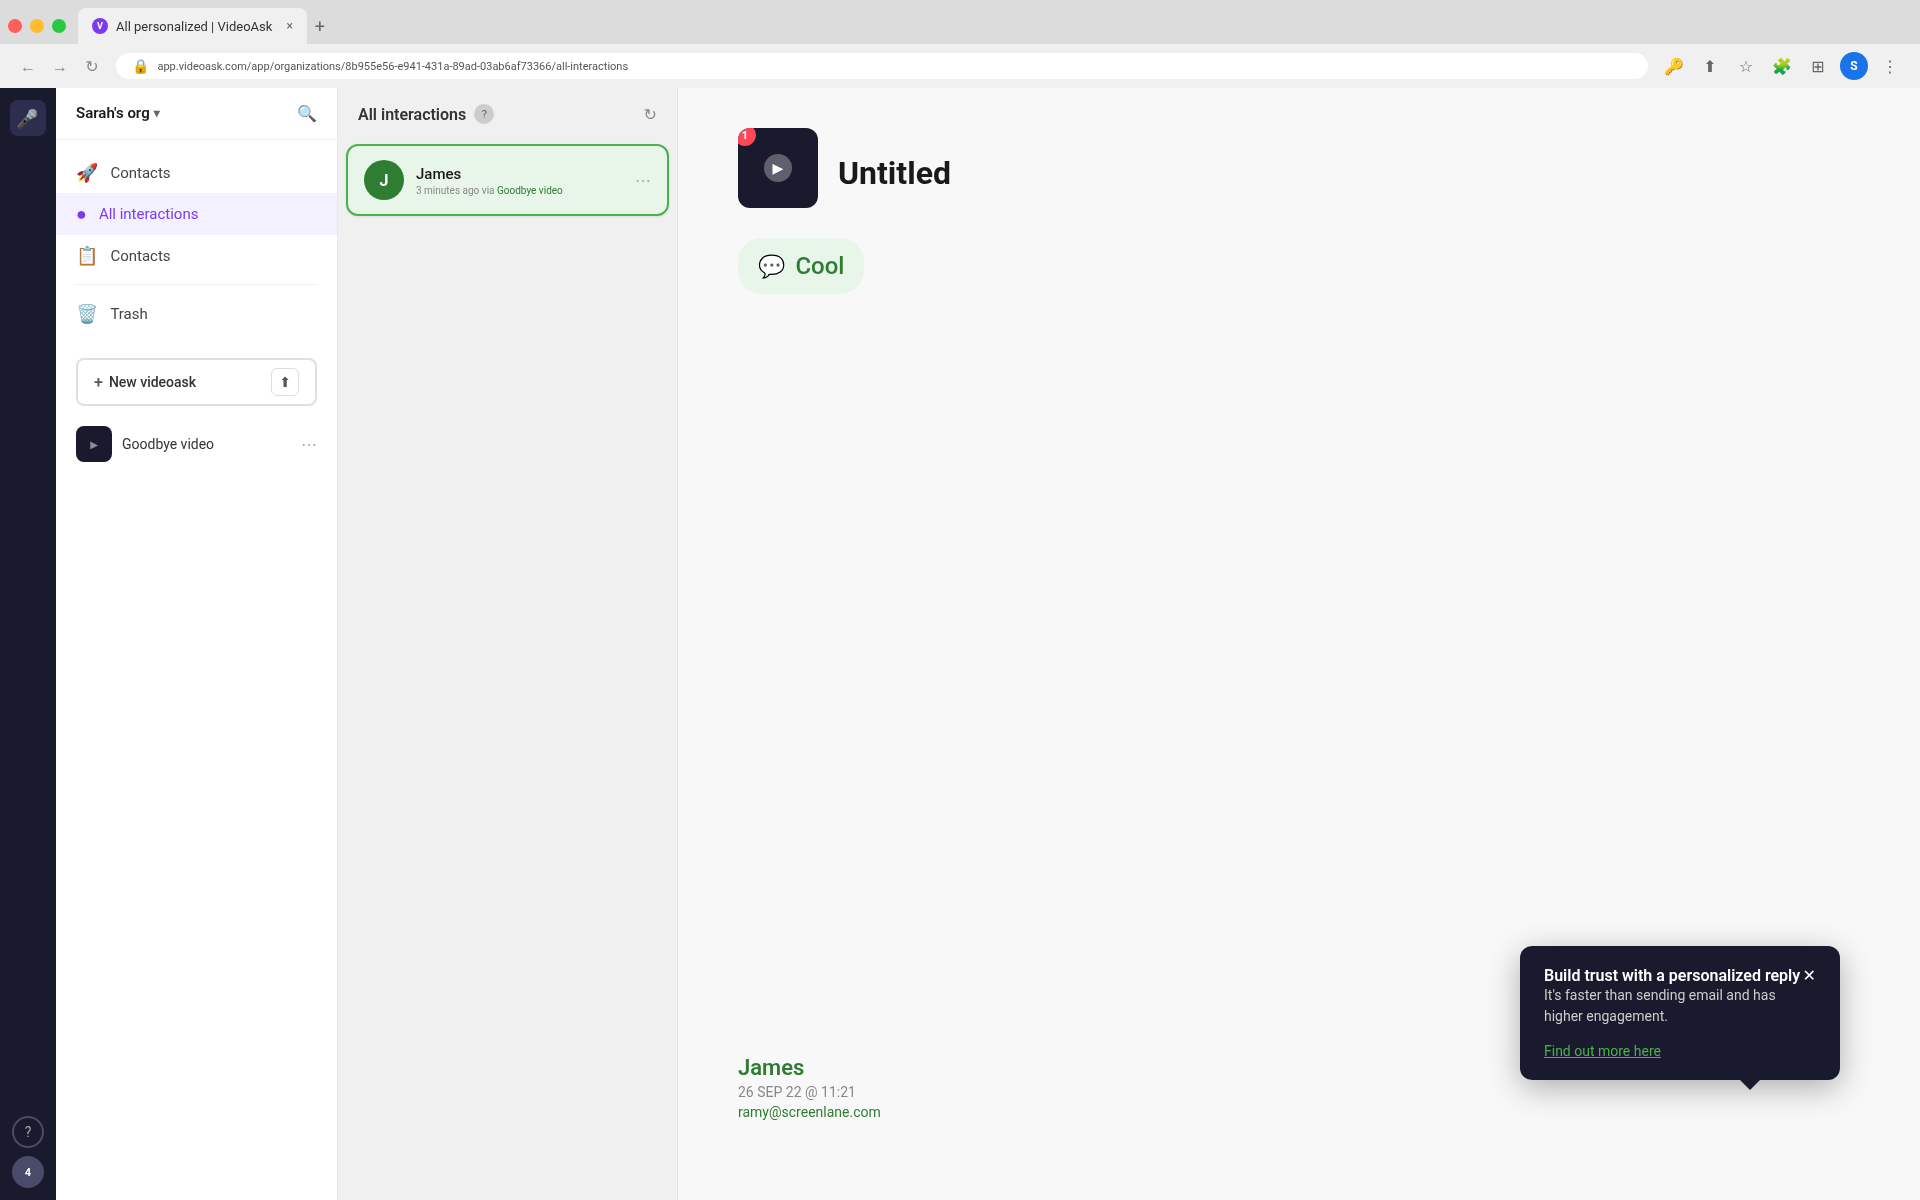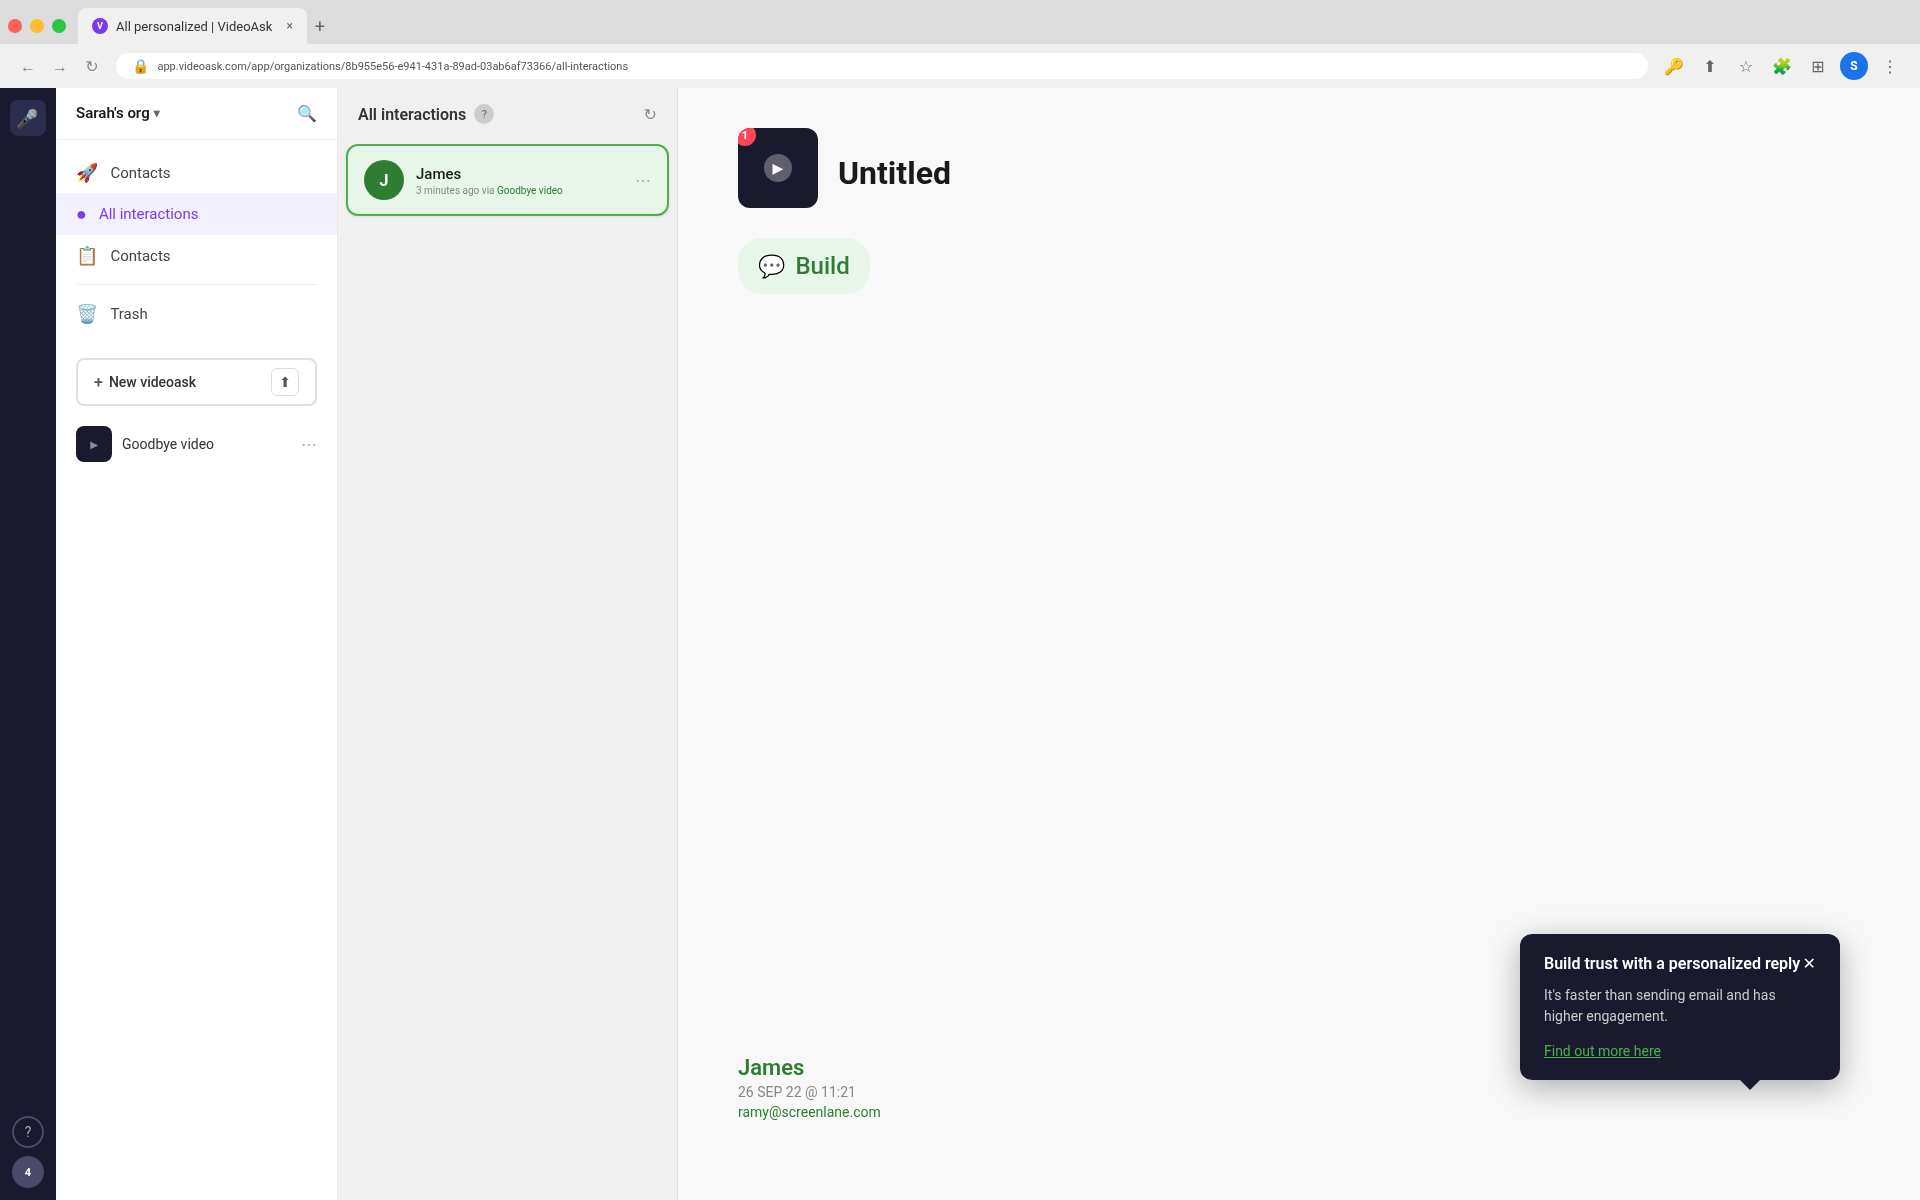--- a/index.html
+++ b/index.html
@@ -518,21 +518,20 @@
       color: white;
       border-radius: 12px;
       padding: 20px 24px;
       width: 320px;
       box-shadow: 0 8px 32px rgba(0,0,0,0.3);
     }
     .tooltip-header {
       display: flex;
       align-items: flex-start;
       justify-content: space-between;
-      margin-bottom: 12px;
     }
     .tooltip-title { font-size: 16px; font-weight: 600; color: white; }
     .tooltip-close {
       color: #aaa;
       cursor: pointer;
       font-size: 16px;
       background: none;
       border: none;
       color: white;
     }
@@ -681,21 +680,21 @@
         <div class="videoask-preview">
           <div class="videoask-preview-badge">1</div>
           <div class="play-icon-large">▶</div>
         </div>
         <h1 class="videoask-title-main">Untitled</h1>
       </div>
 
       <div class="response-section">
         <div class="response-bubble">
           <span class="speech-icon">💬</span>
-          <span>Build</span>
+          <span>Cool</span>
         </div>
       </div>
     </div>
 
     <div class="contact-info-section">
       <div class="contact-name-main">James</div>
       <div class="contact-date">26 SEP 22 @ 11:21</div>
       <div class="contact-email">ramy@screenlane.com</div>
     </div>
 

